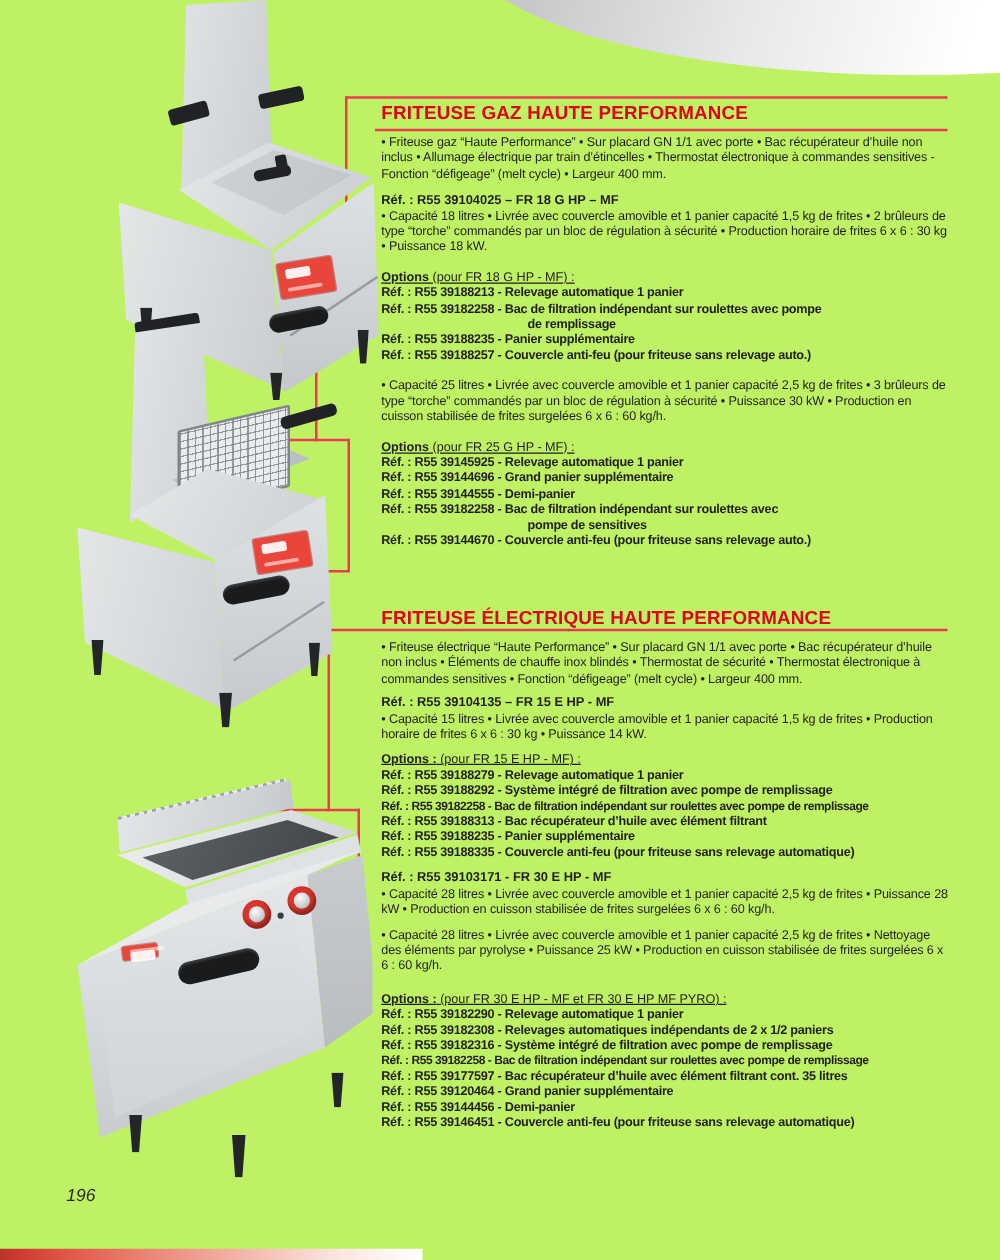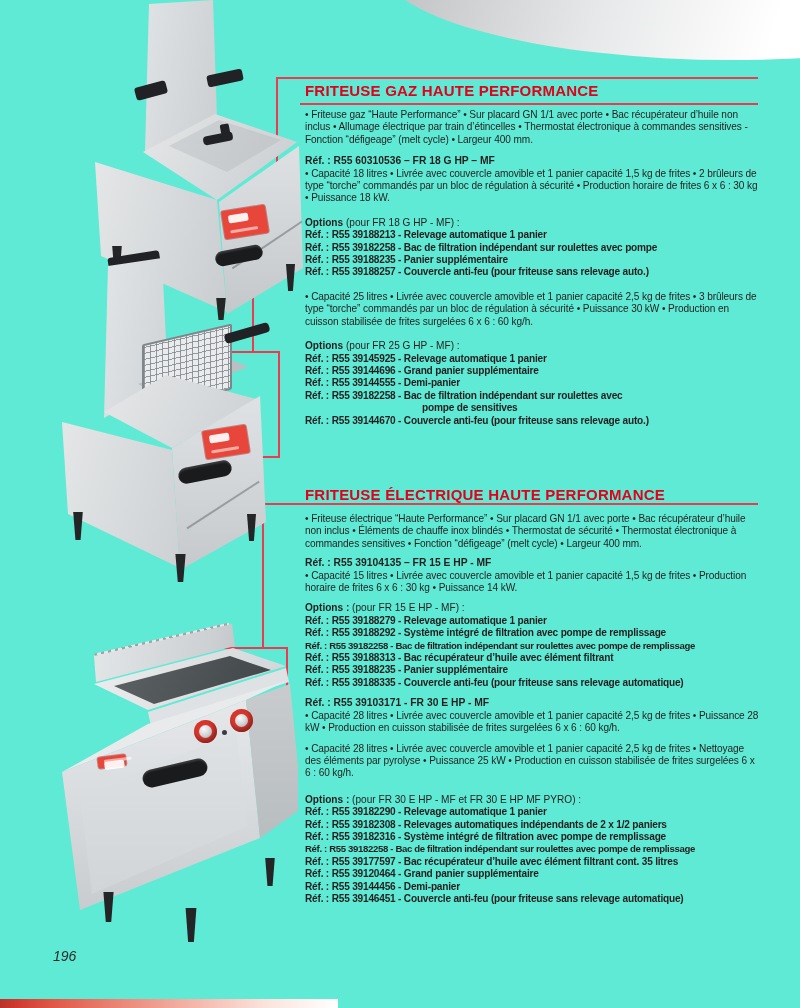--- a/index.html
+++ b/index.html
@@ -1,32 +1,32 @@
 <!DOCTYPE html>
 <html><head>
 <meta charset="utf-8">
 <style>
   html,body{margin:0;padding:0;background:#fff;}
-  .page{position:relative;width:800px;height:1008px;background:#5eead4;overflow:hidden;
+  .page{position:relative;width:800px;height:1008px;background:#bef264;overflow:hidden;
         font-family:"Liberation Sans", sans-serif;color:#221e1f;}
   
   .swoosh{position:absolute;left:378px;top:-134px;width:710px;height:194px;border-radius:50%;
           background:linear-gradient(105deg,#b7b8ba 0%,#cfd0d2 16%,#e7e8e9 34%,#ffffff 58%);z-index:0;}
   
   .rline{position:absolute;background:#ee3a50;z-index:1;}
   .rrect{position:absolute;border:2px solid #ee3a50;z-index:1;background:transparent;}
   
   .col{position:absolute;width:456px;z-index:3;}
   .sec-title{margin:0;font-size:15px;font-weight:bold;letter-spacing:.2px;color:#e2001a;line-height:17px;}
   .mb10{margin-bottom:10px}.mb9{margin-bottom:9px}.mb12{margin-bottom:12px}
   .mb7{margin-bottom:7px}.mb8{margin-bottom:8px}.mb14{margin-bottom:14px}
   p{margin:0;}
   .body{font-size:10.1px;letter-spacing:-.1px;line-height:12.4px;}
   .ref{font-size:10.3px;font-weight:bold;line-height:12.4px;white-space:nowrap;}
-  .opthead{font-size:10.1px;line-height:12.4px;}
+  .opthead{font-size:10.1px;line-height:12.4px;text-decoration:underline;}
   .opthead b{font-weight:bold;}
   .opt{font-size:10.1px;font-weight:bold;letter-spacing:-.2px;line-height:12.4px;white-space:nowrap;}
   .opt.indent{padding-left:117px;}
   .opt.tight{font-size:9.6px;letter-spacing:-.35px;}
   
   .fryer{position:absolute;z-index:2;}
   .f{position:absolute;inset:0;}
   .part{position:absolute;}
   .g-flue{background:linear-gradient(100deg,#edeff0 0%,#ccd0d3 55%,#9ba1a5 100%);}
   .g-top{background:linear-gradient(118deg,#f4f5f6 0%,#d5d8da 60%,#c0c4c7 100%);}
@@ -150,26 +150,27 @@
     <div class="part badge" style="left:48px;top:148px;width:28px;height:11px;transform:rotate(-7deg);"></div>
     <div class="part handle" style="left:92px;top:156px;width:66px;height:18px;transform:rotate(-13deg);"></div>
     <div class="part foot" style="left:50px;top:284px;width:17px;height:30px;"></div>
     <div class="part foot" style="left:132px;top:300px;width:18px;height:34px;"></div>
     <div class="part foot" style="left:212px;top:250px;width:16px;height:28px;"></div>
   </div>
 
   <div class="col" style="left:305px;top:82px;">
     <h2 class="sec-title mb10">FRITEUSE GAZ HAUTE PERFORMANCE</h2>
     <p class="body mb9">• Friteuse gaz “Haute Performance” • Sur placard GN 1/1 avec porte • Bac récupérateur d’huile non inclus • Allumage électrique par train d’étincelles • Thermostat électronique à commandes sensitives - Fonction “défigeage” (melt cycle) • Largeur 400 mm.</p>
-    <p class="ref">Réf. : R55 60310536 – FR 18 G HP – MF</p>
+    <p class="ref">Réf. : R55 39104025 – FR 18 G HP – MF</p>
     <p class="body mb12">• Capacité 18 litres  • Livrée avec couvercle amovible et 1 panier capacité 1,5 kg de frites • 2 brûleurs de type “torche” commandés par un bloc de régulation à sécurité  • Production horaire de frites 6 x 6 : 30 kg • Puissance 18 kW.</p>
     <div class="mb12">
       <p class="opthead"><b>Options</b><span> (pour FR 18 G HP - MF) :</span></p>
       <div class="opt">Réf. : R55 39188213 - Relevage automatique 1 panier</div>
       <div class="opt">Réf. : R55 39182258 - Bac de filtration indépendant sur roulettes avec pompe</div>
+      <div class="opt indent">de remplissage</div>
       <div class="opt">Réf. : R55 39188235 - Panier supplémentaire</div>
       <div class="opt">Réf. : R55 39188257 - Couvercle anti-feu (pour friteuse sans relevage auto.)</div>
     </div>
     <p class="body mb12">• Capacité 25 litres • Livrée avec couvercle amovible et 1 panier capacité 2,5 kg de frites • 3 brûleurs de type “torche” commandés par un bloc de régulation à sécurité • Puissance 30 kW • Production en cuisson stabilisée de frites surgelées 6 x 6 : 60 kg/h.</p>
     <div>
       <p class="opthead"><b>Options</b><span> (pour FR 25 G HP - MF) :</span></p>
       <div class="opt">Réf. : R55 39145925 - Relevage automatique 1 panier</div>
       <div class="opt">Réf. : R55 39144696 - Grand panier supplémentaire</div>
       <div class="opt">Réf. : R55 39144555 - Demi-panier</div>
       <div class="opt">Réf. : R55 39182258 - Bac de filtration indépendant sur roulettes avec</div>

